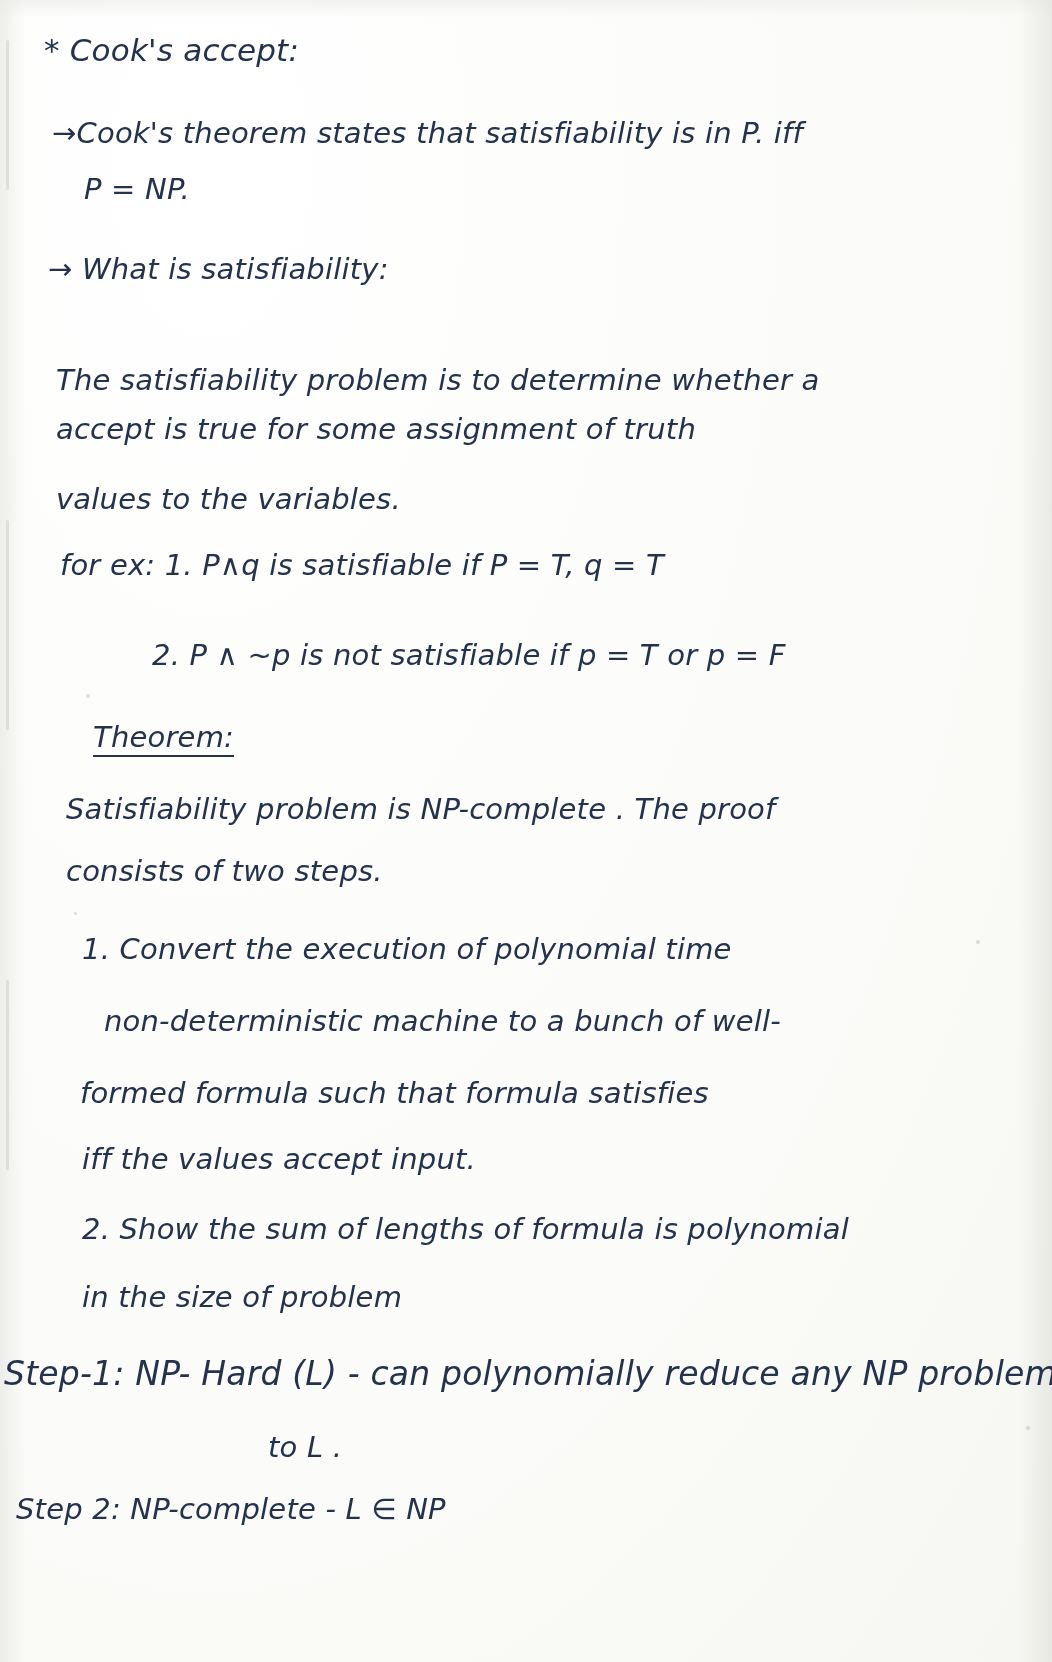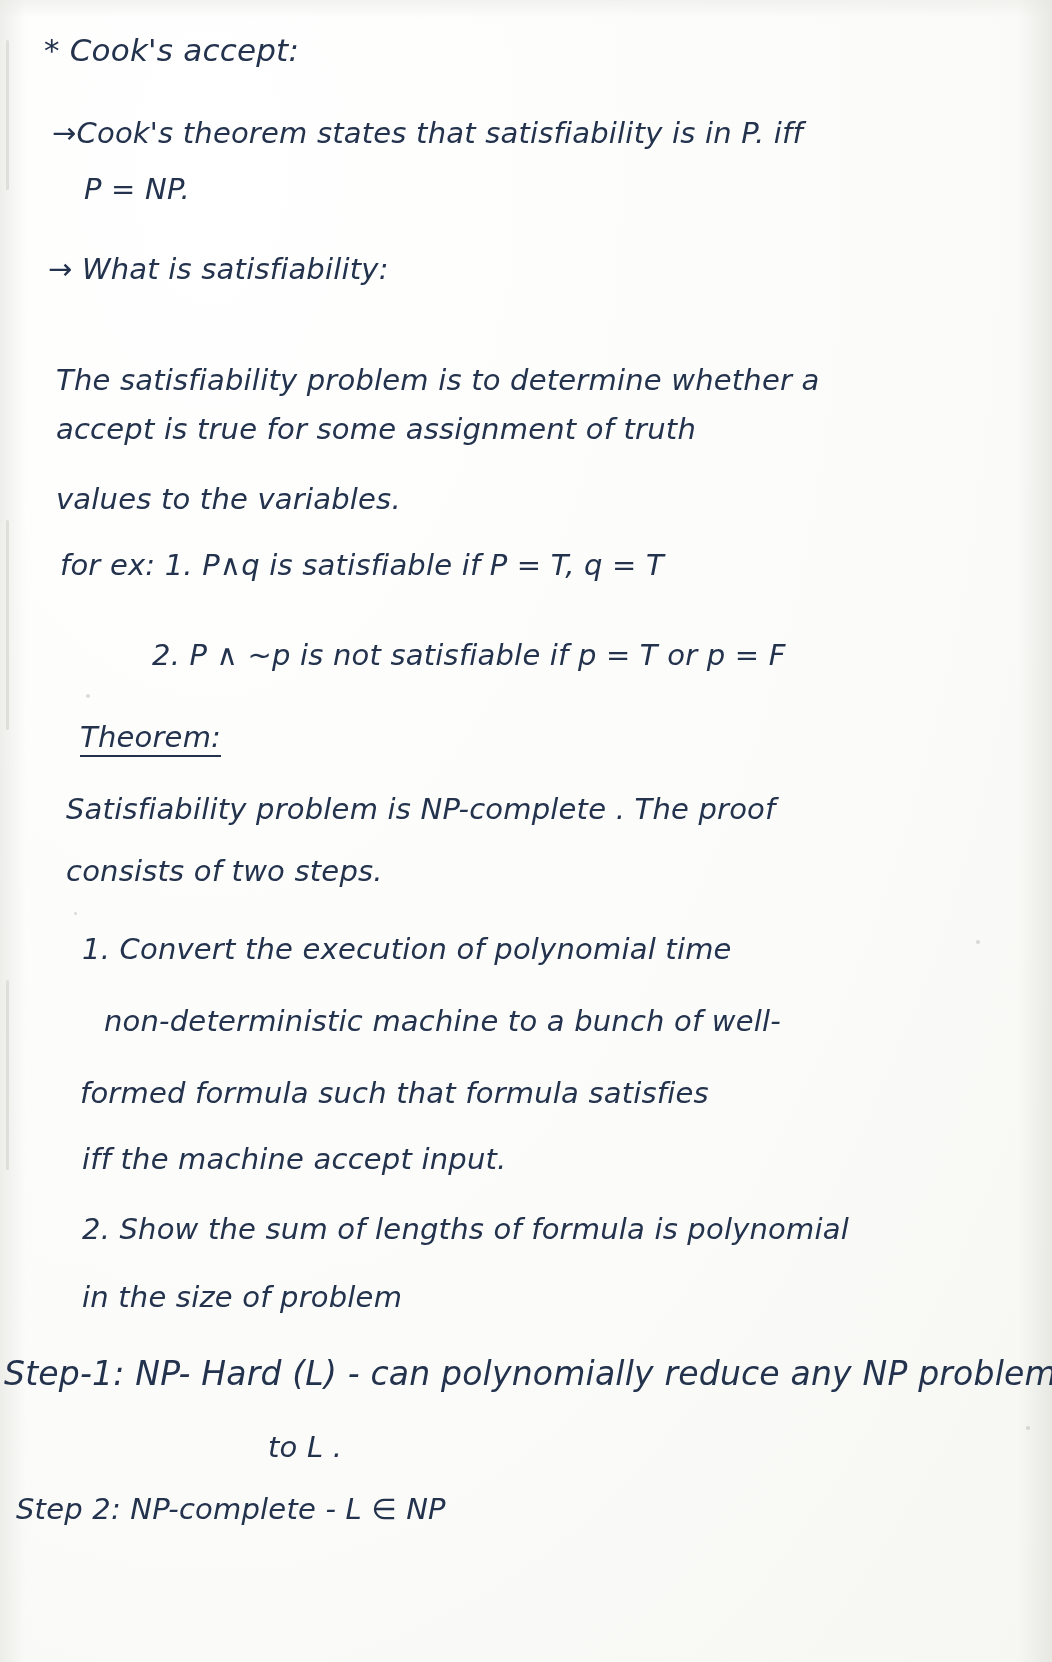--- a/index.html
+++ b/index.html
@@ -105,33 +105,33 @@
   <div class="ink l" style="left:56px; top:334px;margin-top:29px;">The satisfiability problem is to determine whether a</div>
 
   <div class="ink l" style="left:56px; top:412px;">accept is true for some assignment of truth</div>
 
   <div class="ink l" style="left:56px; top:482px;">values to the variables.</div>
 
   <div class="ink l" style="left:48px; top:548px;margin-left:12px;">for ex: 1. P∧q is satisfiable if P = T, q = T</div>
 
   <div class="ink l" style="left:152px; top:638px;">2. P ∧ ~p is not satisfiable if p = T or p = F</div>
 
-  <div class="ink l underline" style="left:80px; top:720px;text-align:center;">Theorem:</div>
+  <div class="ink l underline" style="left:93px; top:720px;text-align:center;">Theorem:</div>
 
   <div class="ink l" style="left:66px; top:792px;">Satisfiability problem is NP-complete . The proof</div>
 
   <div class="ink l" style="left:66px; top:854px;">consists of two steps.</div>
 
   <div class="ink l" style="left:82px; top:932px;">1. Convert the execution of polynomial time</div>
 
   <div class="ink l" style="left:104px; top:1004px;font-style:italic;">non-deterministic machine to a bunch of well-</div>
 
   <div class="ink l" style="left:80px; top:1076px;">formed formula such that formula satisfies</div>
 
-  <div class="ink l" style="left:82px; top:1142px;">iff the machine accept input.</div>
+  <div class="ink l" style="left:82px; top:1142px;">iff the values accept input.</div>
 
   <div class="ink l" style="left:82px; top:1212px;">2. Show the sum of lengths of formula is polynomial</div>
 
   <div class="ink l" style="left:82px; top:1280px;">in the size of problem</div>
 
   <div class="ink smallish" style="left:4px; top:1354px;">Step-1: NP- Hard (L) - can polynomially reduce any NP problem</div>
 
   <div class="ink l" style="left:268px; top:1430px;">to L .</div>
 
   <div class="ink l" style="left:16px; top:1492px;">Step 2: NP-complete - L ∈ NP</div>

